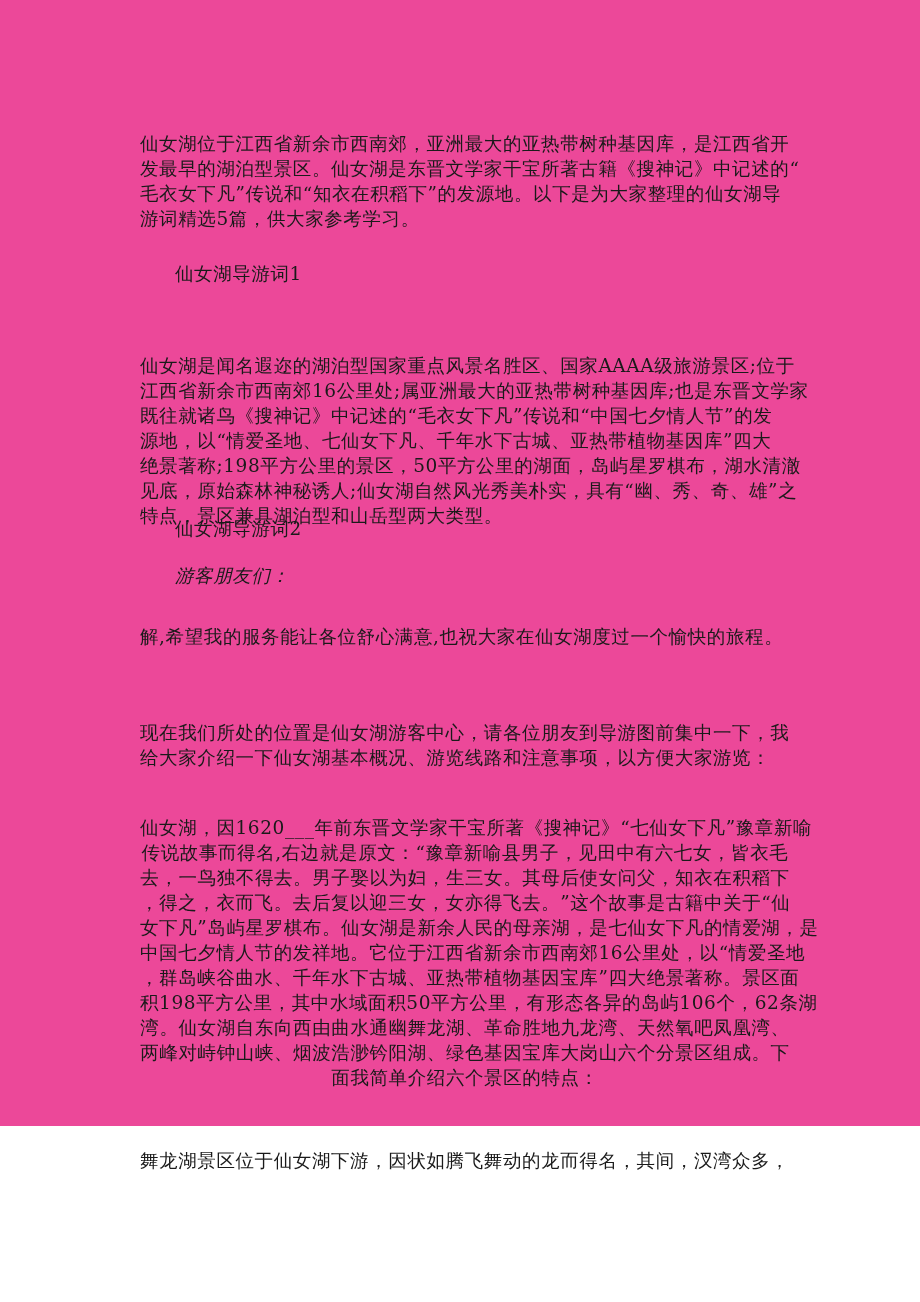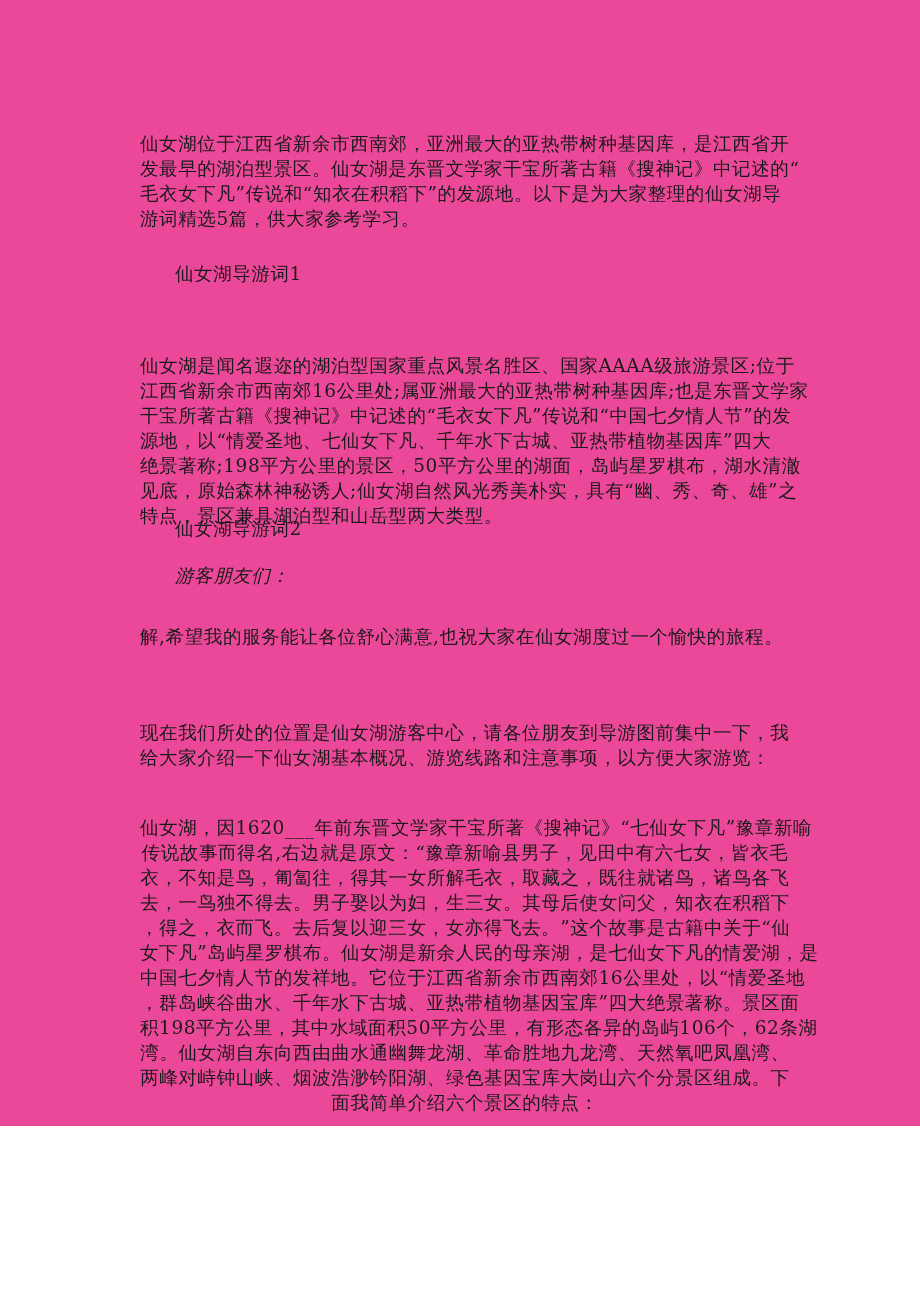--- a/index.html
+++ b/index.html
@@ -53,21 +53,21 @@
     <span class="line">游词精选5篇，供大家参考学习。</span>
   </div>
 
   <div class="block indent" style="top:253px;">
     <span class="line">仙女湖导游词1</span>
   </div>
 
   <div class="block" style="top:321px;margin-top:32px;">
     <span class="line">仙女湖是闻名遐迩的湖泊型国家重点风景名胜区、国家AAAA级旅游景区;位于</span>
     <span class="line">江西省新余市西南郊16公里处;属亚洲最大的亚热带树种基因库;也是东晋文学家</span>
-    <span class="line">干宝所著古籍《搜神记》中记述的“毛衣女下凡”传说和“中国七夕情人节”的发</span>
+    <span class="line">既往就诸鸟《搜神记》中记述的“毛衣女下凡”传说和“中国七夕情人节”的发</span>
     <span class="line">源地，以“情爱圣地、七仙女下凡、千年水下古城、亚热带植物基因库”四大</span>
     <span class="line">绝景著称;198平方公里的景区，50平方公里的湖面，岛屿星罗棋布，湖水清澈</span>
     <span class="line">见底，原始森林神秘诱人;仙女湖自然风光秀美朴实，具有“幽、秀、奇、雄”之</span>
     <span class="line">特点，景区兼具湖泊型和山岳型两大类型。</span>
   </div>
 
   <div class="block indent" style="top:508px;">
     <span class="line">仙女湖导游词2</span>
   </div>
 
@@ -80,26 +80,28 @@
   </div>
 
   <div class="block" style="top:720px;">
     <span class="line">现在我们所处的位置是仙女湖游客中心，请各位朋友到导游图前集中一下，我</span>
     <span class="line">给大家介绍一下仙女湖基本概况、游览线路和注意事项，以方便大家游览：</span>
   </div>
 
   <div class="block" style="top:815px;text-align:center;">
     <span class="line">仙女湖，因1620___年前东晋文学家干宝所著《搜神记》“七仙女下凡”豫章新喻</span>
     <span class="line">传说故事而得名,右边就是原文：“豫章新喻县男子，见田中有六七女，皆衣毛</span>
-    <span class="line">衣，不知是鸟，匍匐往，得其一女所解毛衣，取藏之，既往就诸鸟，诸鸟各飞</span>
     <span class="line">去，一鸟独不得去。男子娶以为妇，生三女。其母后使女问父，知衣在积稻下</span>
     <span class="line">，得之，衣而飞。去后复以迎三女，女亦得飞去。”这个故事是古籍中关于“仙</span>
     <span class="line">女下凡”岛屿星罗棋布。仙女湖是新余人民的母亲湖，是七仙女下凡的情爱湖，是</span>
     <span class="line">中国七夕情人节的发祥地。它位于江西省新余市西南郊16公里处，以“情爱圣地</span>
     <span class="line">，群岛峡谷曲水、千年水下古城、亚热带植物基因宝库”四大绝景著称。景区面</span>
     <span class="line">积198平方公里，其中水域面积50平方公里，有形态各异的岛屿106个，62条湖</span>
     <span class="line">湾。仙女湖自东向西由曲水通幽舞龙湖、革命胜地九龙湾、天然氧吧凤凰湾、</span>
     <span class="line">两峰对峙钟山峡、烟波浩渺钤阳湖、绿色基因宝库大岗山六个分景区组成。下</span>
     <span class="line">面我简单介绍六个景区的特点：</span>
   </div>
 
+  <div class="block" style="top:1148px;">
+    <span class="line">舞龙湖景区位于仙女湖下游，因状如腾飞舞动的龙而得名，其间，汊湾众多，</span>
+  </div>
 
 </div>
 
 </body></html>

